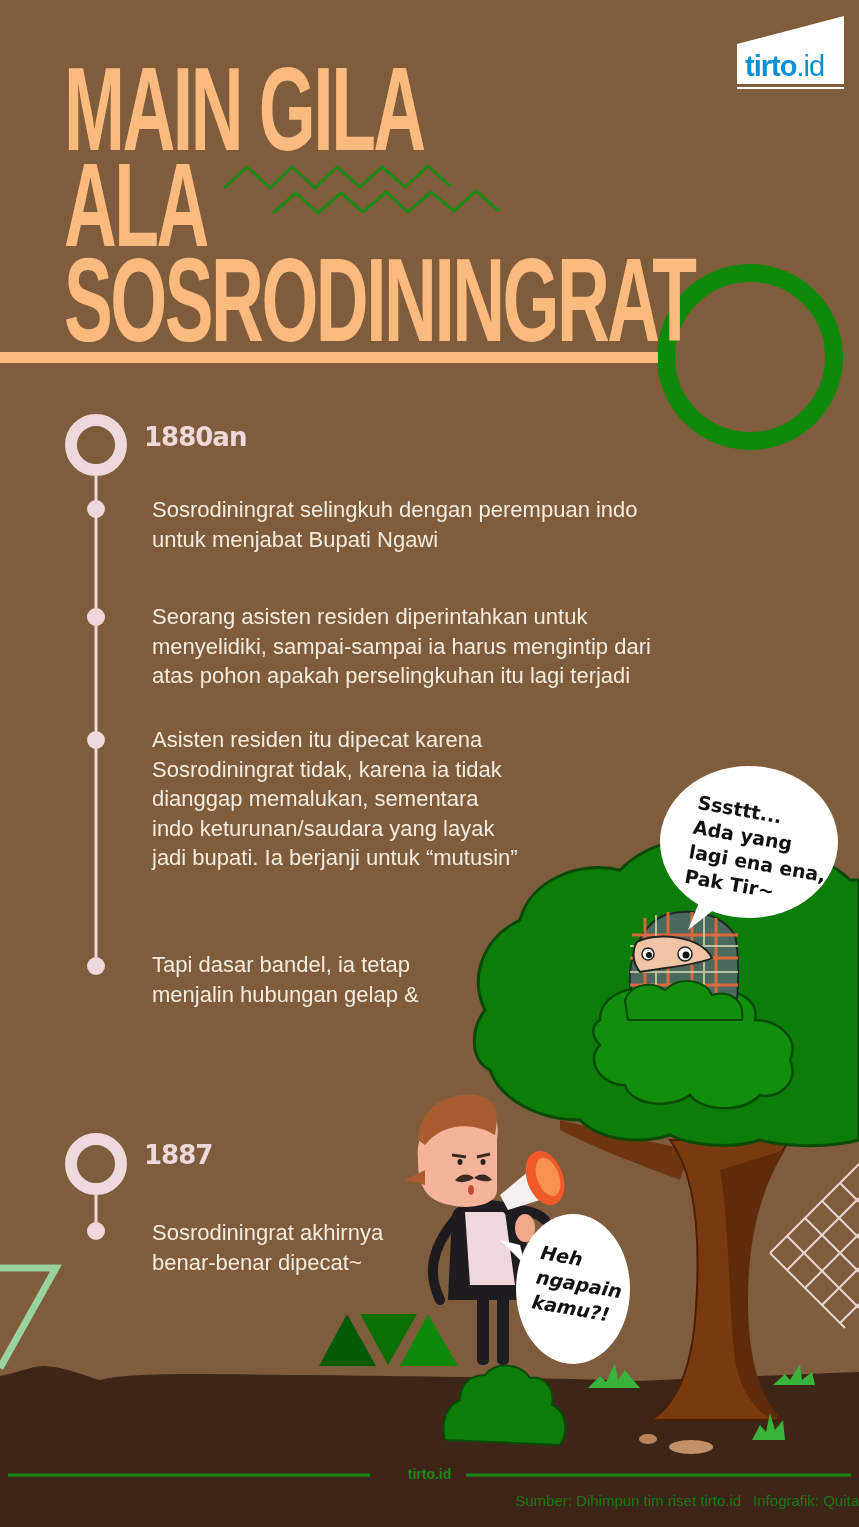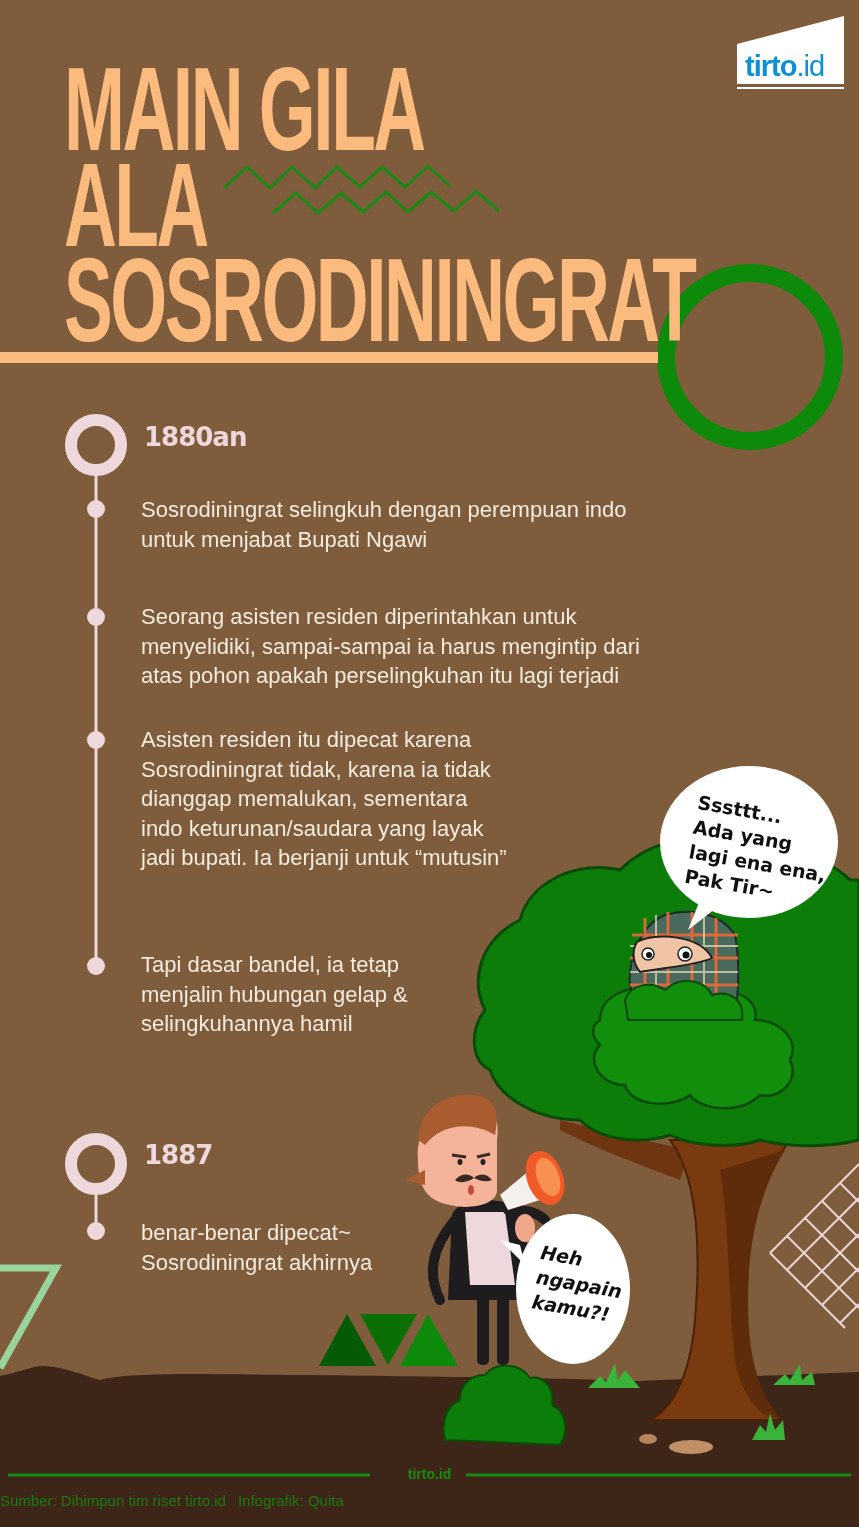--- a/index.html
+++ b/index.html
@@ -9,27 +9,27 @@
   .title-line { position: absolute; left: 64px; color: #fcbb7e; font-family: "Liberation Sans", sans-serif;
                 font-weight: bold; font-size: 118px; line-height: 1; letter-spacing: -4px;
                 transform-origin: left top; transform: scaleX(0.62); white-space: nowrap; }
   .title-bar { position: absolute; left: 0; top: 352px; width: 658px; height: 11px; background: #fcbb7e; }
   .logo { position: absolute; left: 737px; top: 16px; width: 107px; height: 76px; }
   .logo-text { position: absolute; left: 745px; top: 50px; font-size: 29px; font-weight: bold; color: #0c8fd4;
                letter-spacing: -1px; font-family: "Liberation Sans", sans-serif; }
   .logo-text .light { font-weight: normal; }
   .year { position: absolute; left: 144px; color: #eed8db; font-weight: bold; font-size: 26px;
           font-family: "DejaVu Sans", sans-serif; letter-spacing: -1px; }
-  .item { position: absolute; left: 141px; color: #f4ecde; font-size: 22px; line-height: 29.5px;
+  .item { position: absolute; left: 152px; color: #f4ecde; font-size: 22px; line-height: 29.5px;
           font-family: "Liberation Sans", sans-serif; }
   .bubble-text { position: absolute; color: #111; font-weight: bold; font-family: "DejaVu Sans", sans-serif;
                  font-size: 19px; line-height: 25px; }
   .footer-brand { position: absolute; left: 0; top: 1466px; width: 859px; text-align: center; color: #178a17;
                   font-weight: bold; font-size: 14px; font-family: "Liberation Sans", sans-serif; }
-  .footer-credit { position: absolute; left: 0; top: 1492px; width: 859px; text-align: left; color: #1b7a14;
+  .footer-credit { position: absolute; left: 0; top: 1492px; width: 859px; text-align: right; color: #1b7a14;
                    font-size: 15px; font-family: "Liberation Sans", sans-serif; word-spacing: 0px; }
   .footer-credit span + span { margin-left: 12px; }
 </style>
 </head>
 <body>
 
 <svg class="abs" style="left:0;top:0" width="859" height="1527">
 
   <polyline points="224,188 247,167 270,188 292,167 315,188 337,167 360,187 382,167 405,187 428,166 450,186" fill="none" stroke="#1a8a14" stroke-width="3"></polyline>
   <polyline points="273,213 296,193 318,213 341,193 363,212 386,192 408,212 431,192 454,211 476,191 499,211" fill="none" stroke="#1a8a14" stroke-width="3"></polyline>
@@ -191,27 +191,26 @@
 <div class="item" style="top:725px">
   <div>Asisten residen itu dipecat karena</div>
   <div>Sosrodiningrat tidak, karena ia tidak</div>
   <div>dianggap memalukan, sementara</div>
   <div>indo keturunan/saudara yang layak</div>
   <div>jadi bupati. Ia berjanji untuk “mutusin”</div>
 </div>
 <div class="item" style="top:950px">
   <div>Tapi dasar bandel, ia tetap</div>
   <div>menjalin hubungan gelap &amp;</div>
-  <div>selingkuhannya hamil</div>
 </div>
 
 <div class="year" style="top:1140px">1887</div>
 <div class="item" style="top:1218px">
+  <div>Sosrodiningrat akhirnya</div>
   <div>benar-benar dipecat~</div>
-  <div>Sosrodiningrat akhirnya</div>
 </div>
 
 <div class="bubble-text" style="left:700px;top:790px;transform:rotate(10deg);transform-origin:left top;">
   <div>Sssttt...</div>
   <div>Ada yang</div>
   <div>lagi ena ena,</div>
   <div>Pak Tir~</div>
 </div>
 <div class="bubble-text" style="left:543px;top:1240px;font-style:italic;transform:rotate(10deg);transform-origin:left top;">
   <div>Heh</div>

